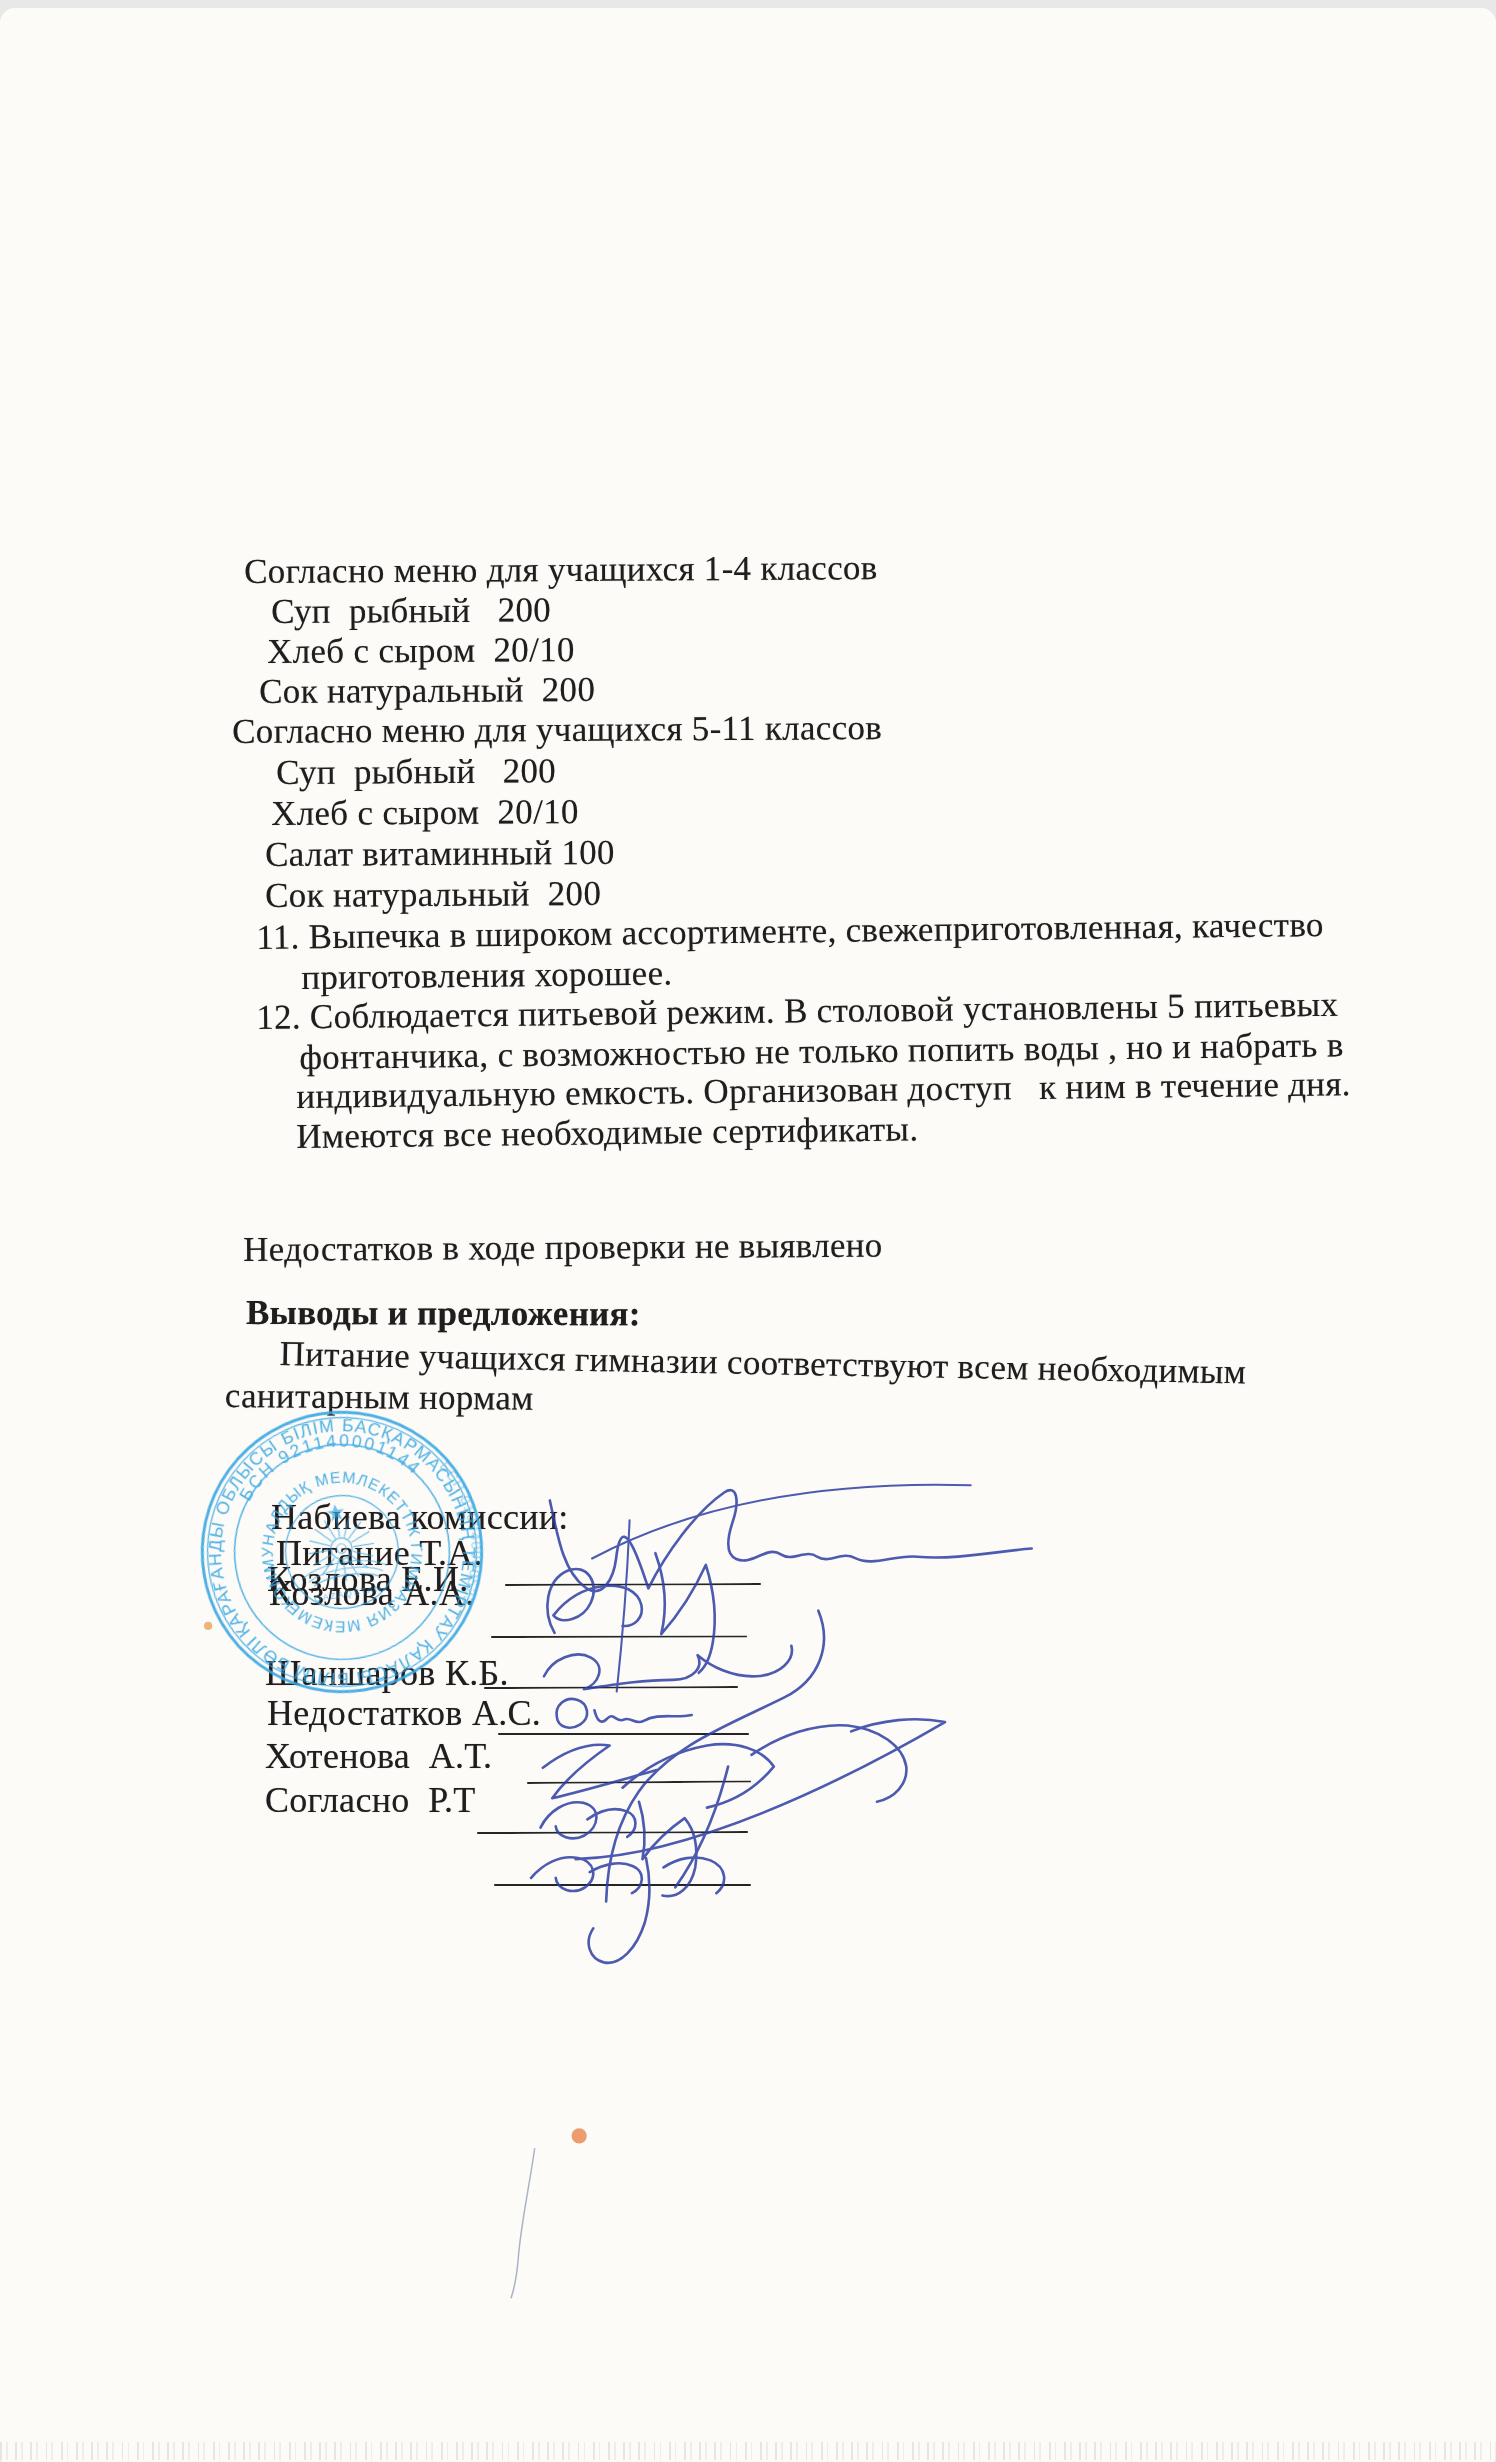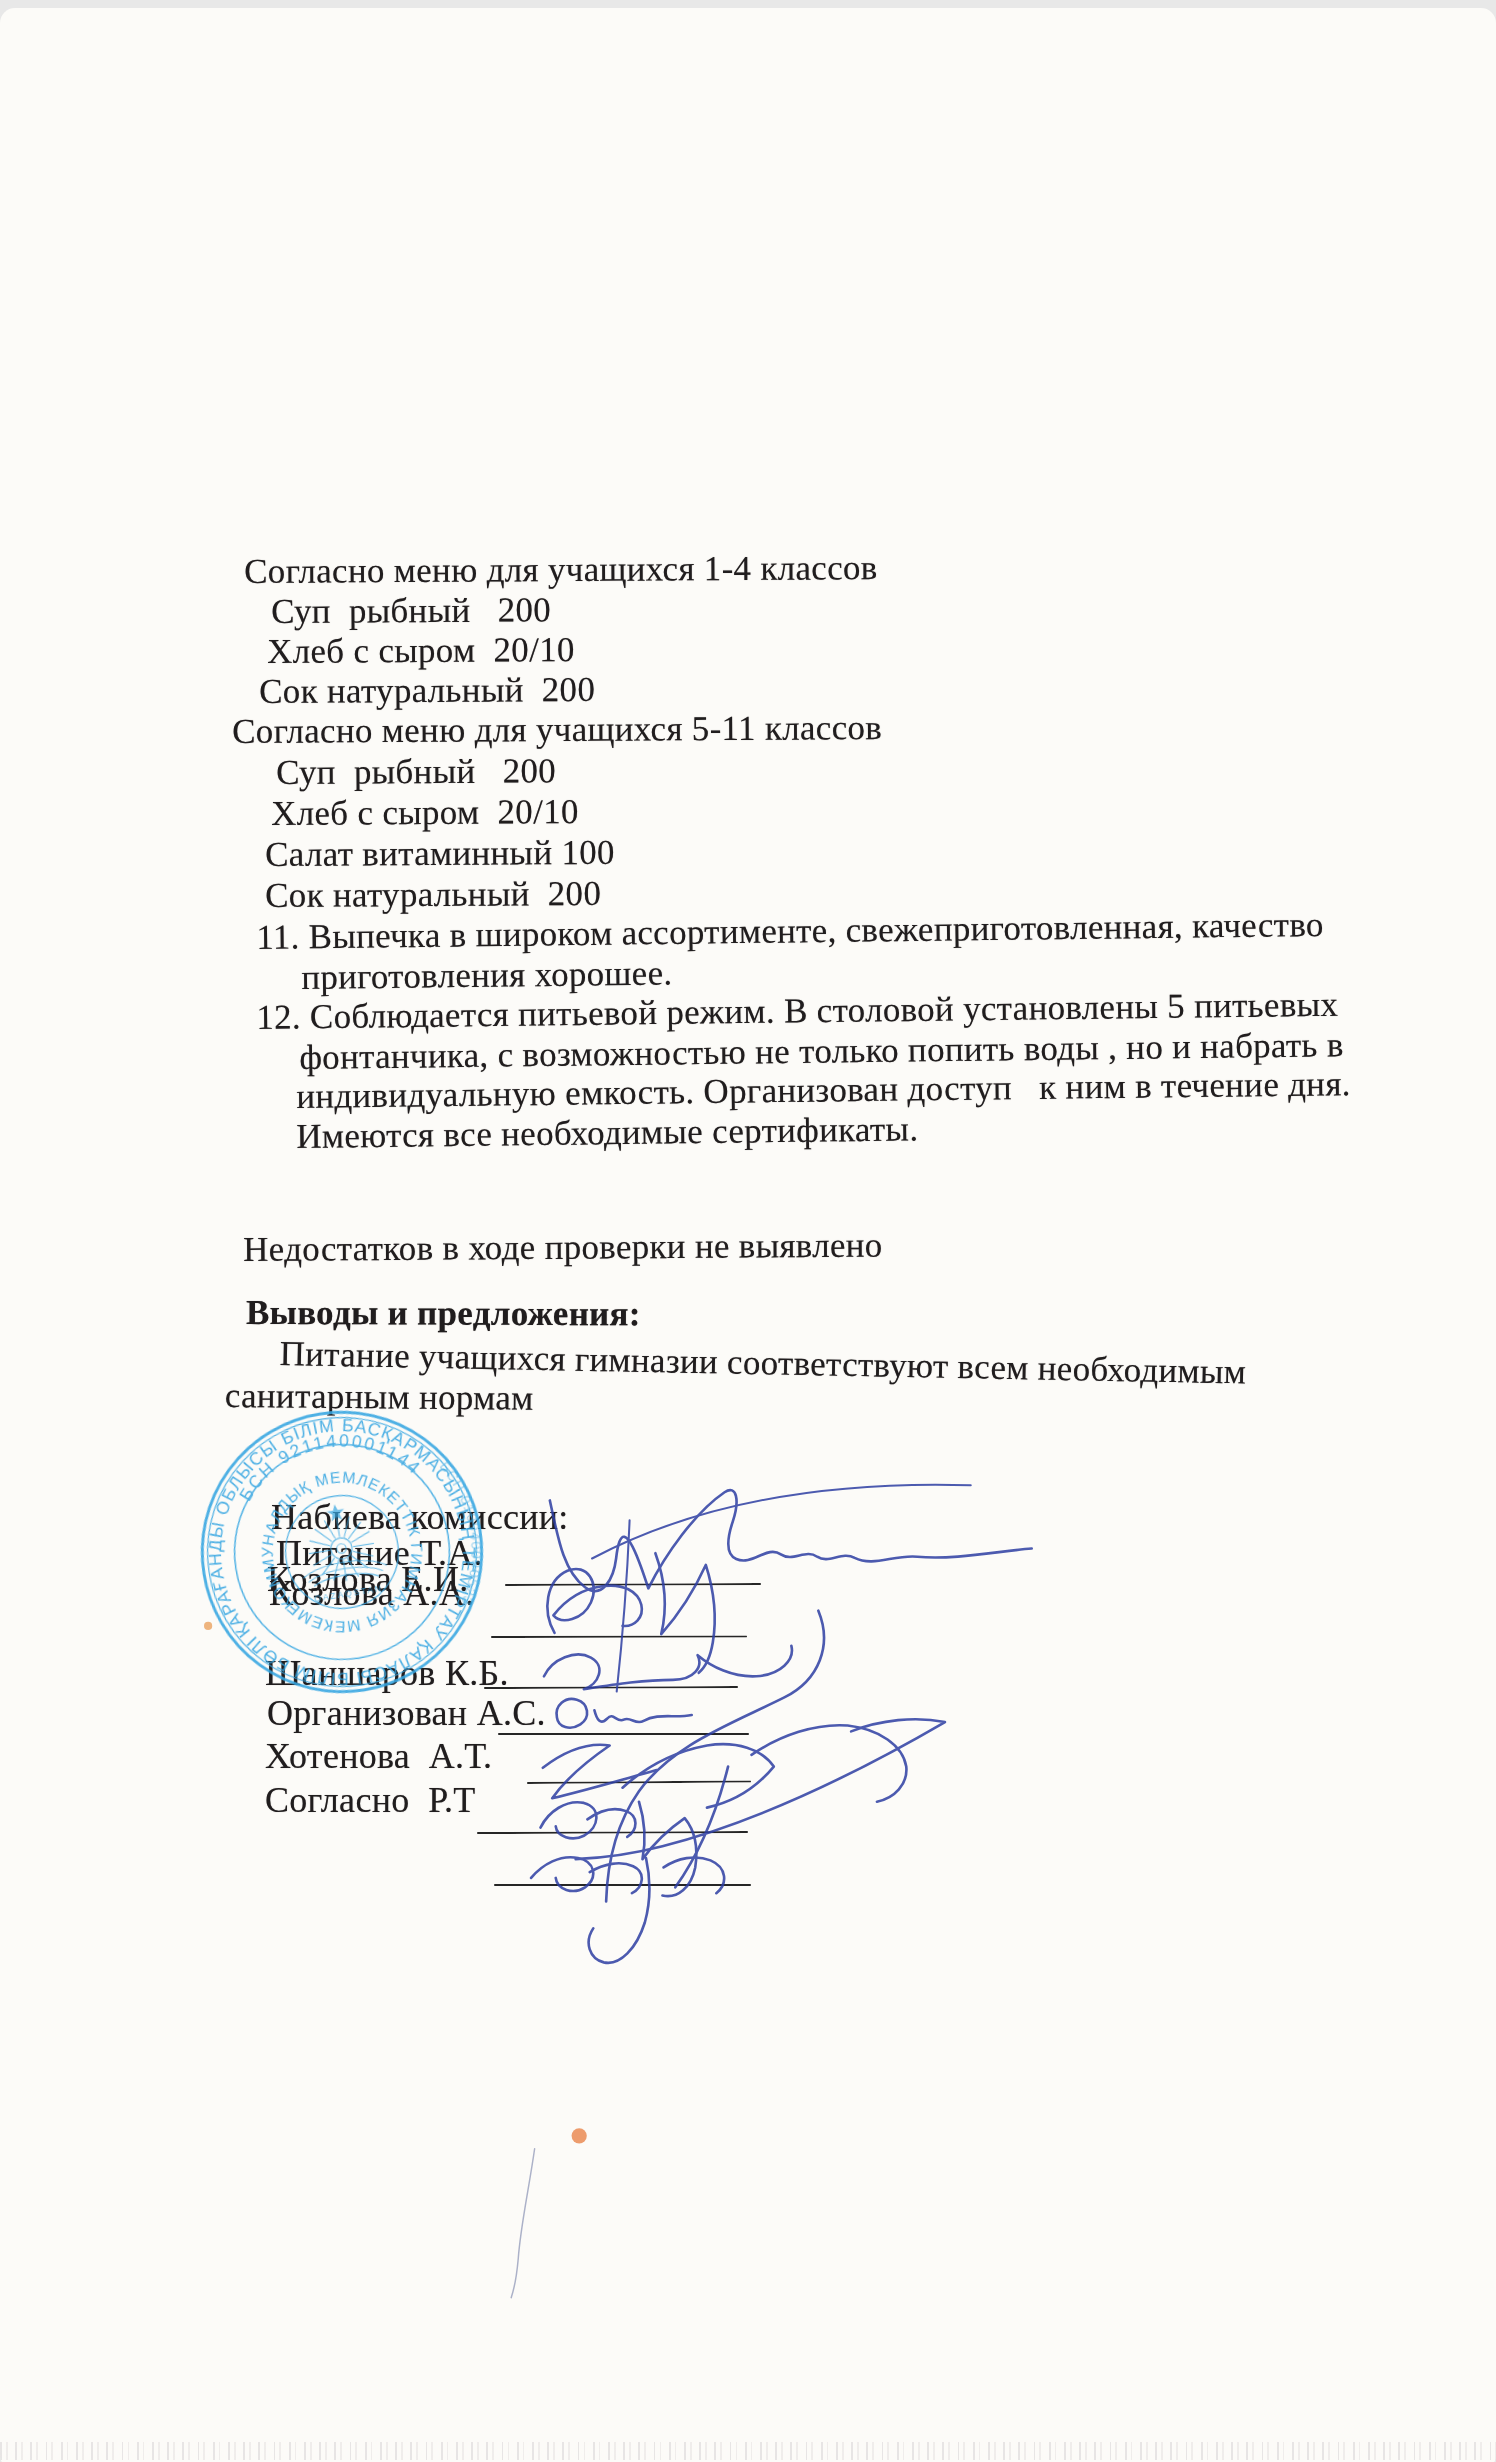--- a/index.html
+++ b/index.html
@@ -79,21 +79,21 @@
 
   <div class="ln bold" style="left:246px;top:1285px;transform:rotate(0.2deg)">Выводы и предложения:</div>
   <div class="ln" style="left:280px;top:1326px;transform:rotate(1.1deg)">Питание учащихся гимназии соответствуют всем необходимым</div>
   <div class="ln" style="left:225px;top:1368px;transform:rotate(0.5deg)">санитарным нормам</div>
 
   <div class="ln cm" style="left:271px;top:1489px">Набиева комиссии:</div>
   <div class="ln cm" style="left:276px;top:1525px">Питание Т.А.</div>
   <div class="ln cm" style="left:269px;top:1565px">Козлова А.А.</div>
   <div class="ln cm" style="left:267px;top:1551px">Козлова Е.И.</div>
   <div class="ln cm" style="left:265px;top:1645px">Шаншаров К.Б.</div>
-  <div class="ln cm" style="left:267px;top:1685px">Организован А.С.</div>
+  <div class="ln cm" style="left:267px;top:1685px">Недостатков А.С.</div>
   <div class="ln cm" style="left:265px;top:1728px">Хотенова  А.Т.</div>
   <div class="ln cm" style="left:265px;top:1772px">Согласно  Р.Т</div>
 
   <div class="sigline" style="left:505px;top:1576px;width:256px;transform:rotate(-0.2deg)"></div>
   <div class="sigline" style="left:491px;top:1628px;width:256px;transform:rotate(-0.1deg)"></div>
   <div class="sigline" style="left:484px;top:1679px;width:254px;transform:rotate(-0.2deg)"></div>
   <div class="sigline" style="left:498px;top:1725px;width:251px"></div>
   <div class="sigline" style="left:527px;top:1774px;width:224px;transform:rotate(-0.4deg)"></div>
   <div class="sigline" style="left:477px;top:1824px;width:271px;transform:rotate(-0.2deg)"></div>
   <div class="sigline" style="left:494px;top:1876px;width:257px"></div>

